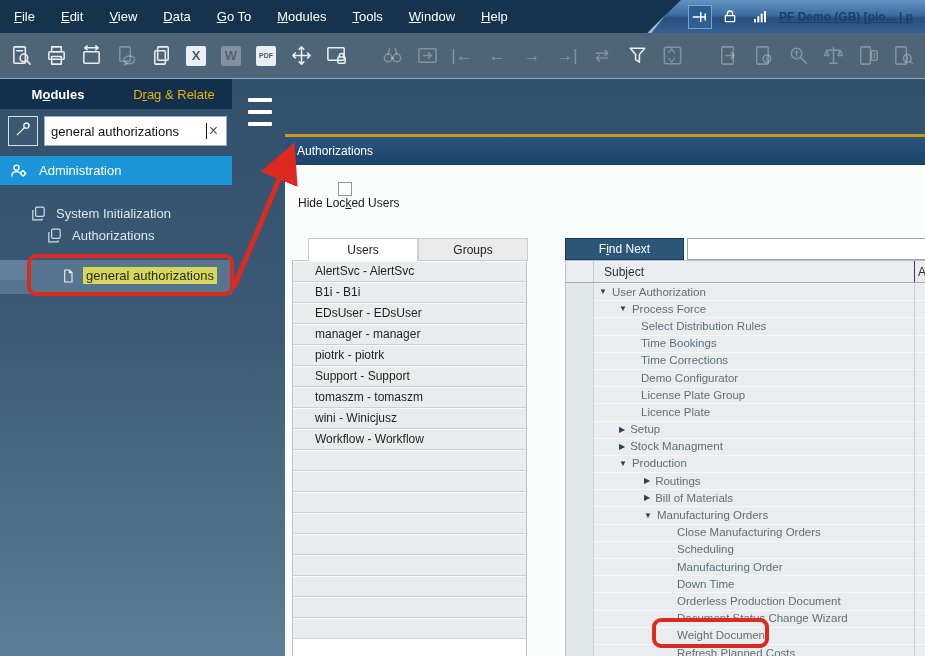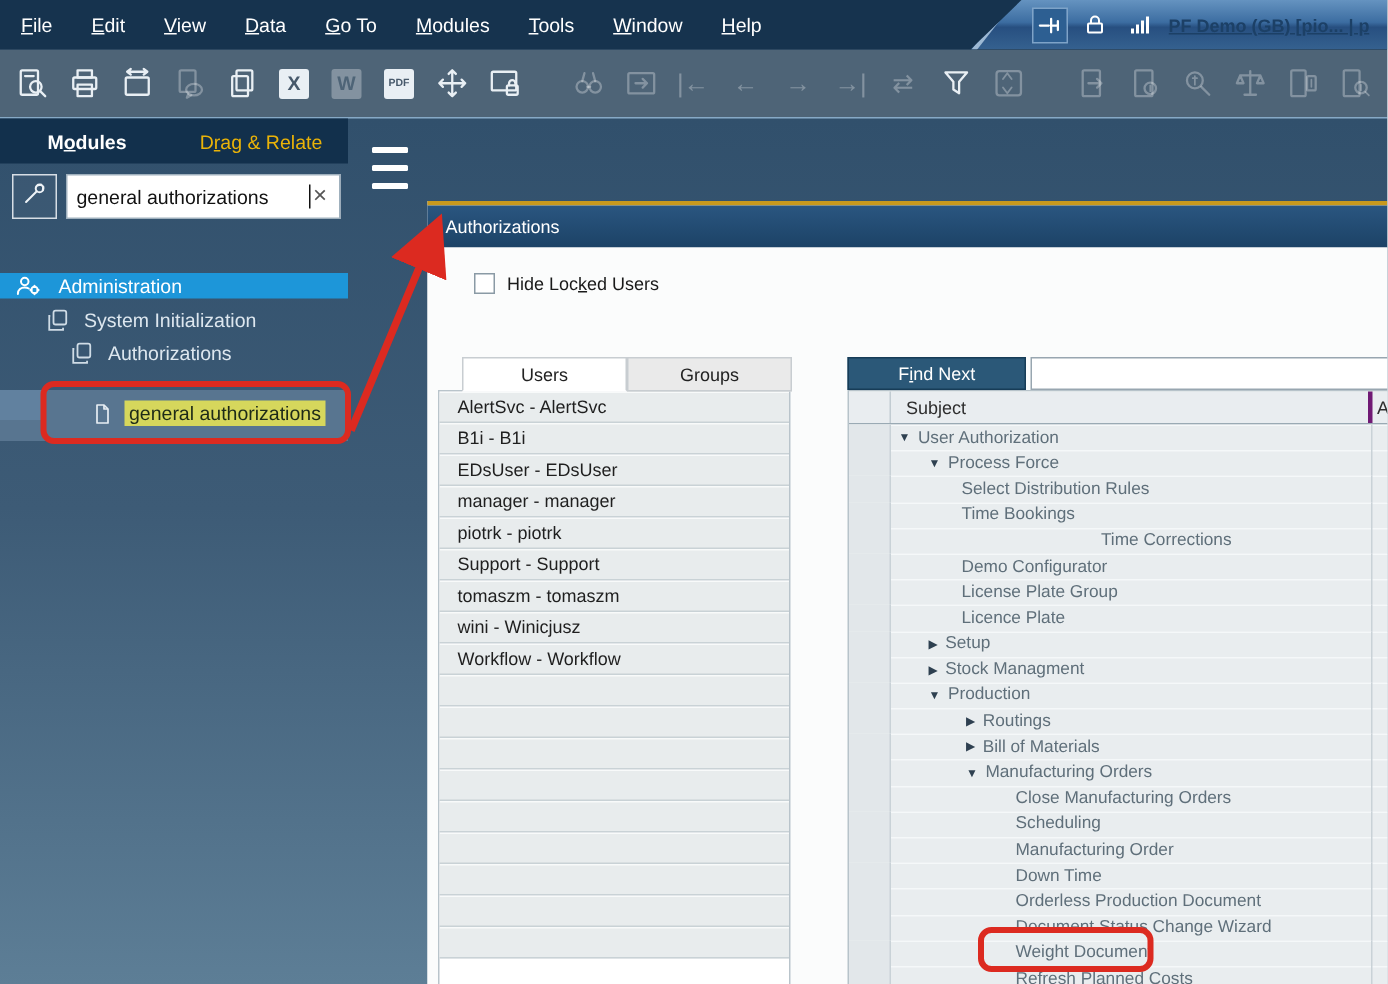--- a/index.html
+++ b/index.html
@@ -41,60 +41,60 @@
   .side-tab.active { color:#fff; font-weight:bold; }
   .side-tab.inactive { color:#eab308; }
   .side-tab u { text-decoration:underline; }
   .search-row { position:absolute; left:0; top:37px; width:232px; height:32px; }
   .wrench-btn { position:absolute; left:8px; top:0; width:30px; height:30px; border:1px solid #d7dee5; display:flex; align-items:center; justify-content:center; color:#eef3f7; background:rgba(255,255,255,0.04); }
   .search-input { position:absolute; left:44px; top:0; width:183px; height:30px; background:#fff; border:1px solid #9fb0bd; display:flex; align-items:center; padding:0 6px; }
   .search-text { font-size:13px; color:#111; flex:1; white-space:nowrap; overflow:hidden; }
   .caret { display:inline-block; width:1px; height:16px; background:#111; margin-left:1px; vertical-align:middle; }
   .clear-x { font-size:16px; color:#555; padding:0 2px; cursor:default; }
 
-  .module-header { position:absolute; left:0; top:77px; width:232px; height:17px; background:#1d96d9; display:flex; align-items:center; color:#fff;margin-top:26px; }
+  .module-header { position:absolute; left:0; top:77px; width:232px; height:29px; background:#1d96d9; display:flex; align-items:center; color:#fff; }
   .module-header .mh-icon { width:20px; height:20px; margin-left:9px; color:#fff; }
   .module-header .mh-label { font-size:13px; margin-left:10px; }
   .side-item { position:absolute; display:flex; align-items:center; color:#dde7ef; font-size:13px; }
   .side-item .si-icon { width:17px; height:17px; margin-right:9px; color:#cfdce6; }
   .sel-row { position:absolute; left:0; top:181px; width:232px; height:34px; background:#587590; }
   .sel-row .left-cell { position:absolute; left:0; top:0; width:28px; height:20px; background:#61819f; }
   .sel-row .si-icon { position:absolute; left:60px; top:8px; width:16px; height:16px; color:#e7eef4; }
   .hl-label { position:absolute; left:83px; top:7px; background:#d6d75c; color:#1d2a17; font-size:13px; padding:1px 3px; white-space:nowrap; }
 
   
   .hamburger { position:absolute; left:248px; top:19px; width:24px; height:28px; display:flex; flex-direction:column; justify-content:space-between; cursor:default; }
   .hamburger span { display:block; height:4px; background:#fff; border-radius:1px; }
 
   
   .window { position:absolute; left:285px; top:55px; width:640px; height:523px; border-top:3px solid #c8991d; background:#fbfcfc; }
   .win-titlebar { height:28px; background:linear-gradient(180deg,#2a5680 0%,#1c4266 100%); display:flex; align-items:center; }
   .win-titlebar .wt-text { color:#fff; font-size:12px; margin-left:12px; }
   .win-body { position:relative; width:100%; height:492px; background:#fbfcfc; }
 
-  .checkbox-row { position:absolute; left:31px; top:17px; display:flex; align-items:center; }
+  .checkbox-row { position:absolute; left:5px; top:17px; display:flex; align-items:center;flex-direction:column; }
   .checkbox { width:14px; height:14px; border:1px solid #8a9aa5; background:#fff; }
   .checkbox-label { font-size:12px; color:#1a1a1a; margin-left:8px; }
   .checkbox-label u { text-decoration:underline; }
 
   
   .panel-tabs { position:absolute; left:23px; top:73px; display:flex; z-index:2; }
   .ptab { width:110px; height:23px; border:1px solid #c8cdd1; display:flex; align-items:center; justify-content:center; font-size:12px; color:#222; background:#eaeaea; }
   .ptab.active { background:#fff; border-bottom-color:#fff; font-weight:normal; }
   .users-table { position:absolute; left:7px; top:95px; width:235px; height:421px; background:#fff; border:1px solid #b9c4cb; }
-  .user-row { height:21px; background:#e8eced; border-bottom:1px solid #c9d2d6; box-shadow:inset 0 1px 0 #f8fafa; display:flex; align-items:center; padding-left:12px; font-size:12px; color:#1f1f1f; white-space:nowrap; overflow:hidden; }
+  .user-row { height:21px; background:#e8eced; border-bottom:1px solid #c9d2d6; box-shadow:inset 0 1px 0 #f8fafa; display:flex; align-items:center; padding-left:22px; font-size:12px; color:#1f1f1f; white-space:nowrap; overflow:hidden; }
 
   
   .find-btn { position:absolute; left:280px; top:73px; width:119px; height:22px; background:#2b5878; border:1px solid #173c57; color:#fff; font-size:12px; display:flex; align-items:center; justify-content:center; }
   .find-btn u { text-decoration:underline; }
   .find-input { position:absolute; left:402px; top:73px; width:240px; height:22px; background:#fff; border:1px solid #98a6b0; font-size:12px; padding:0 4px; color:#111; }
   .tree-table { position:absolute; left:280px; top:95px; width:362px; border:1px solid #b7c3ca; background:#fbfcfd; }
   .tree-header { height:22px; background:#e9edf0; border-bottom:1px solid #9aaab4; display:flex; }
   .th-c1 { width:28px; border-right:1px solid #c2ccd2; }
-  .th-subject { flex:1; font-size:12px; color:#2e2e2e; display:flex; align-items:center; padding-left:10px; border-right:3px solid #701a75; }
+  .th-subject { flex:1; font-size:12px; color:#2e2e2e; display:flex; align-items:center; padding-left:10px; border-right:1px solid #701a75; }
   .th-c3 { width:11px; font-size:12px; color:#2e2e2e; display:flex; align-items:center; padding-left:3px; overflow:hidden; }
   .tree-row { height:17.2px; display:flex; background:#e9edef; box-shadow:inset 0 1px 0 #f5f8f9; }
   .tr-c1 { width:28px; background:#e2e7ea; border-right:1px solid #c9d2d7; }
   .tr-subject { flex:1; display:flex; align-items:center; font-size:11.5px; color:#5f6f7a; border-right:1px solid #c9d2d7; white-space:nowrap; overflow:hidden; }
   .tr-arrow { font-size:8px; color:#2e4050; margin-right:5px; }
   .tr-c3 { width:11px; }
 
   
   .anno { position:absolute; border:4px solid #dc2a20; border-radius:9px; pointer-events:none; z-index:9; }
   .anno-arrow { position:absolute; left:0; top:0; pointer-events:none; z-index:9; }
@@ -430,21 +430,21 @@
               </div>
               <div class="tree-row">
                 <div class="tr-c1"></div>
                 <div class="tr-subject" style="padding-left: 47px;">
                   <span>Time Bookings</span>
                 </div>
                 <div class="tr-c3"></div>
               </div>
               <div class="tree-row">
                 <div class="tr-c1"></div>
-                <div class="tr-subject" style="padding-left: 47px; justify-content: center;">
+                <div class="tr-subject" style="padding-left: 47px;">
                   <span>Time Corrections</span>
                 </div>
                 <div class="tr-c3"></div>
               </div>
               <div class="tree-row">
                 <div class="tr-c1"></div>
                 <div class="tr-subject" style="padding-left: 47px;">
                   <span>Demo Configurator</span>
                 </div>
                 <div class="tr-c3"></div>

